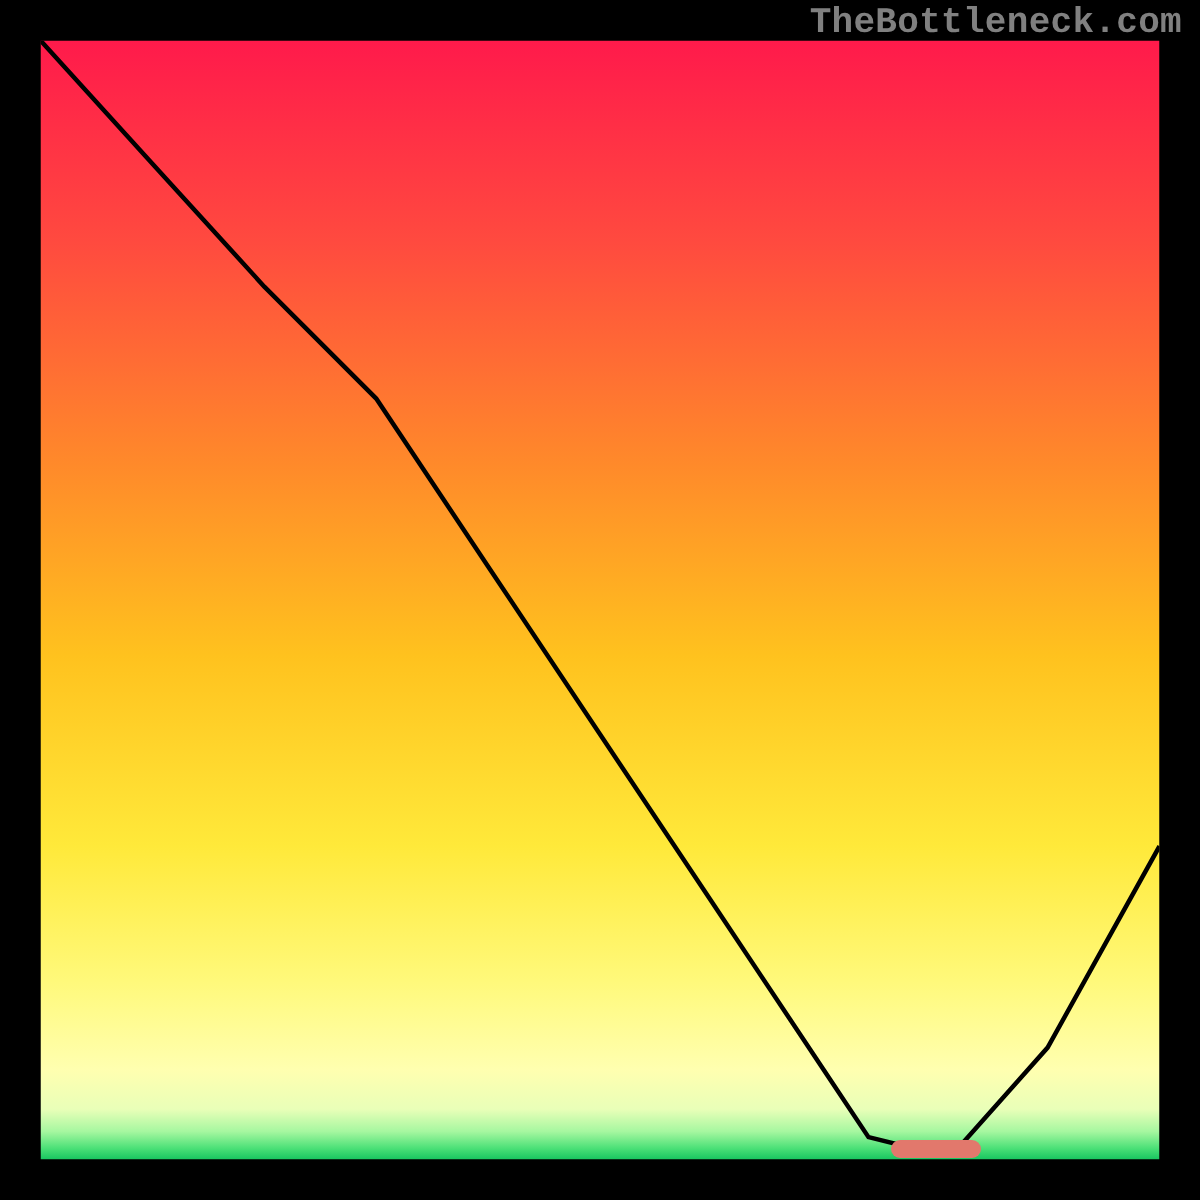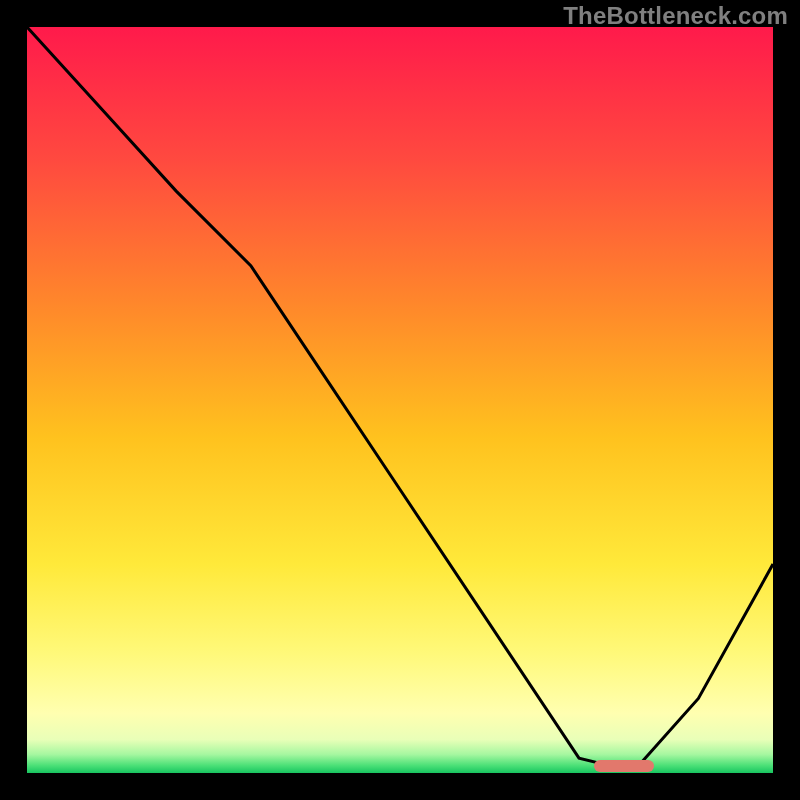--- a/index.html
+++ b/index.html
@@ -15,21 +15,21 @@
     left: 0;
     top: 0;
     width: 800px;
     height: 800px;
     background: #000;
   }
   .watermark {
     position: absolute;
     top: 2px;
     right: 12px;
-    font-family: Liberation Sans, sans-serif;
+    font-family: Liberation Mono, monospace;
     font-size: 24px;
     font-weight: 600;
     color: #808080;
     letter-spacing: 0.2px;
   }
   .plot {
     position: absolute;
     left: 27px;
     top: 27px;
     width: 746px;

